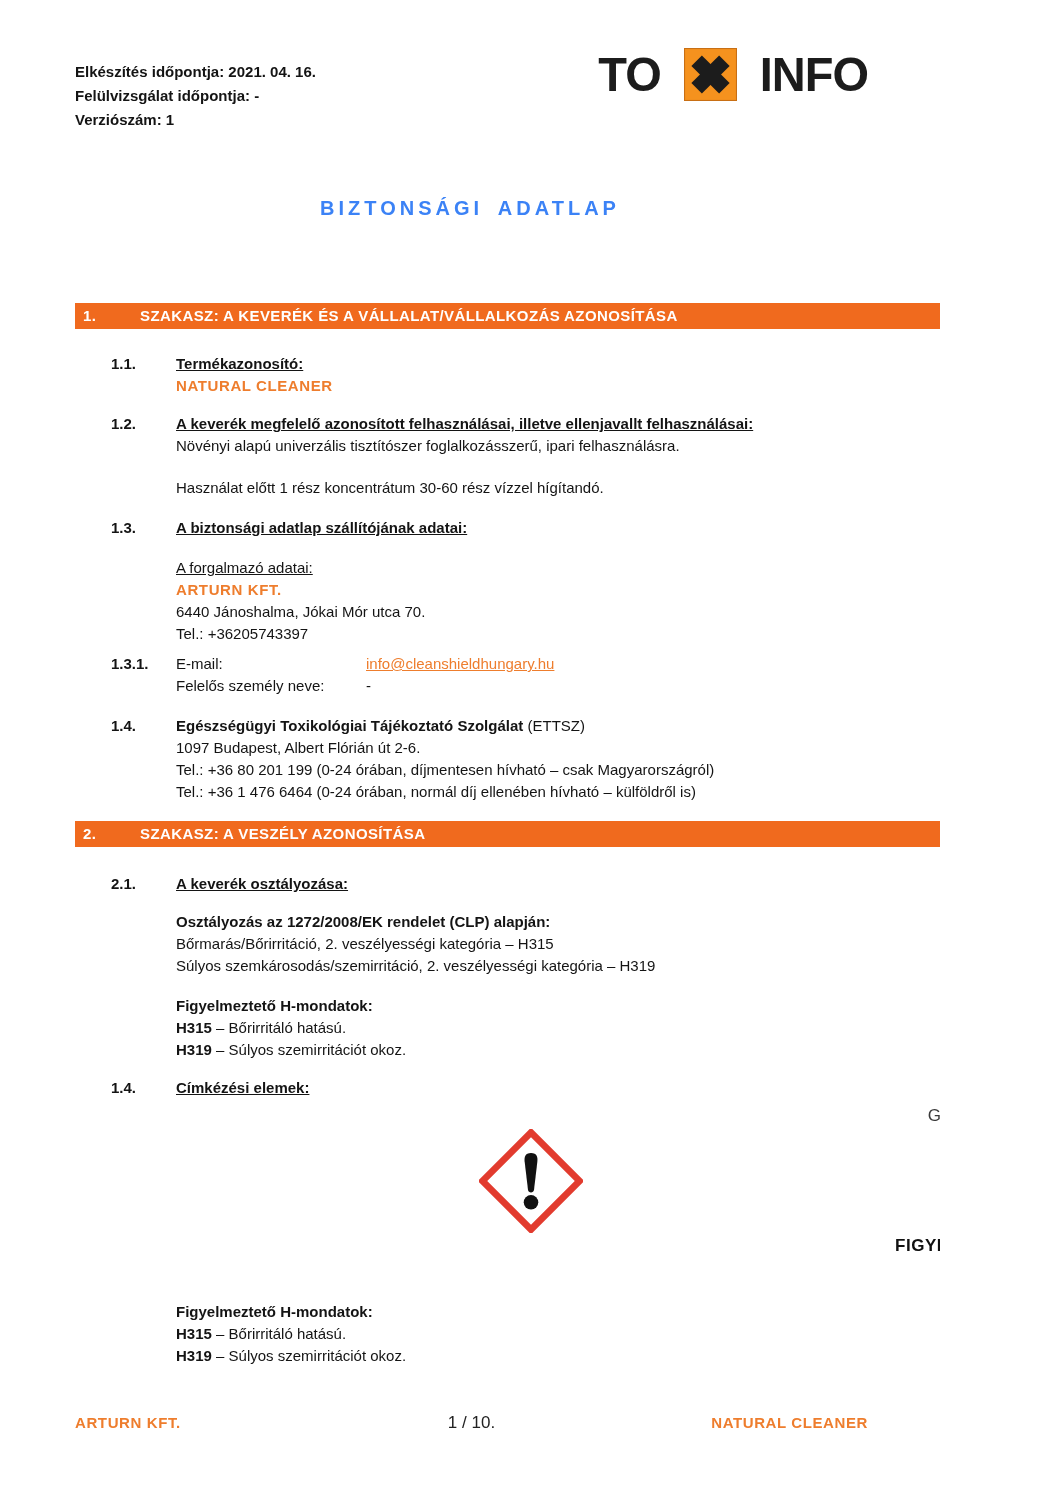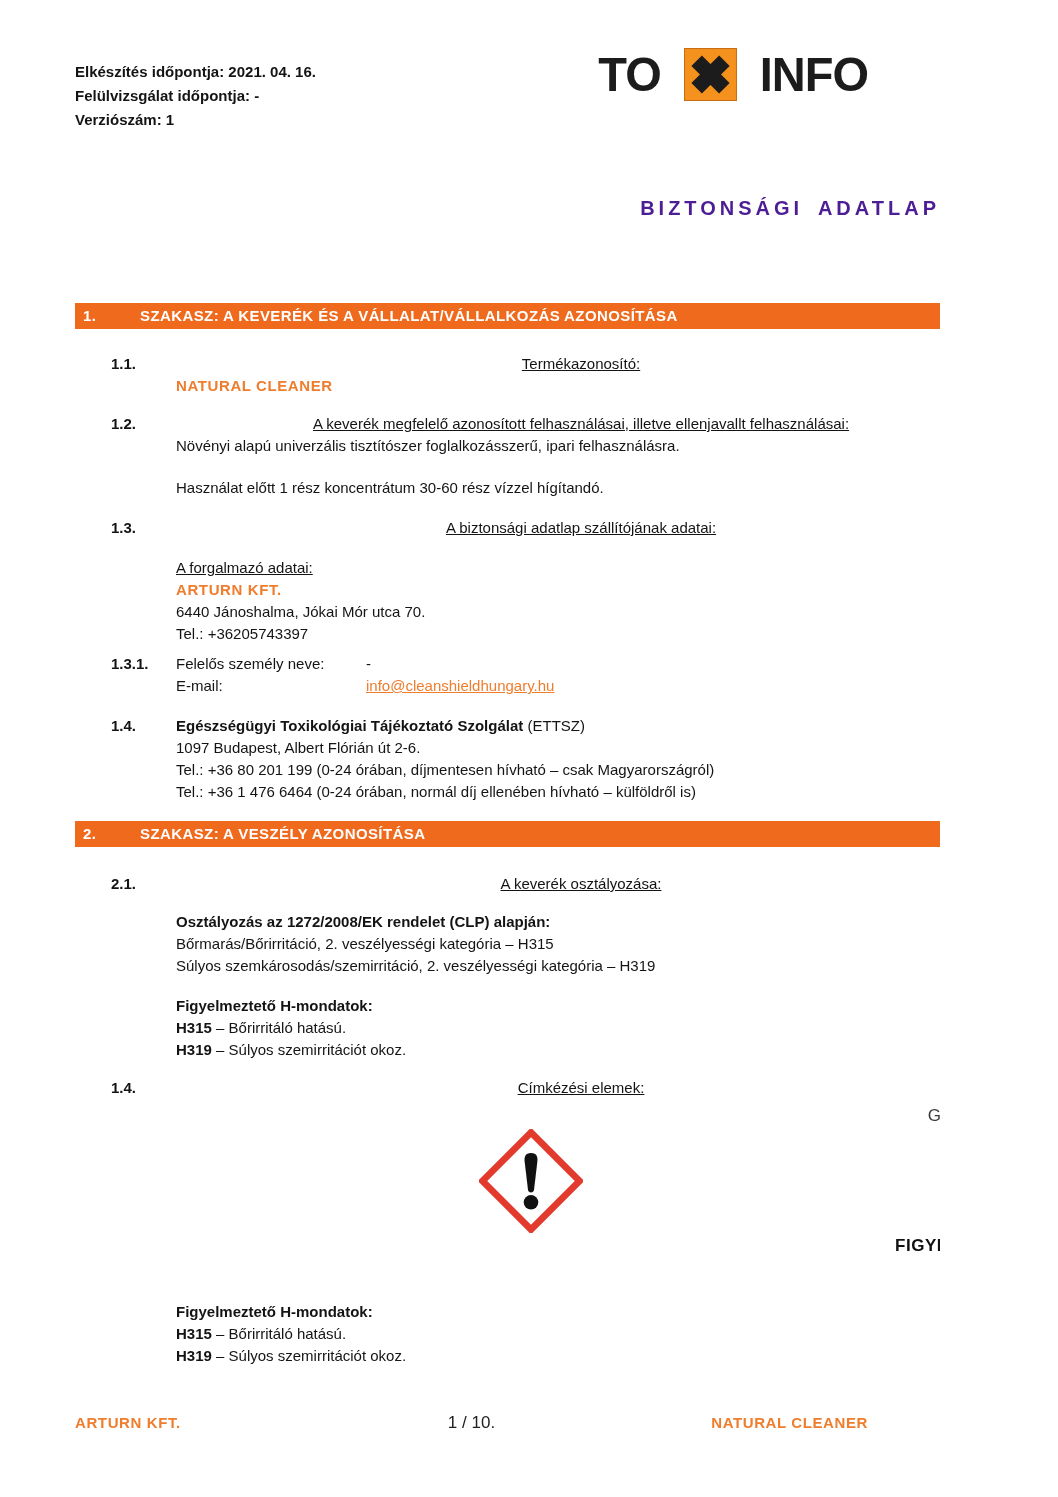--- a/index.html
+++ b/index.html
@@ -22,39 +22,39 @@
   .logo { position:absolute; top:48px; right:72px; display:flex; align-items:center; gap:23px; }
   .logo-word {
     font-weight:700; font-size:47px; line-height:52px; color:#1c1c1c;
     letter-spacing:-1px; transform:scaleY(1.02);
   }
   .logo-square { width:53px; height:53px; display:block; }
 
   
   .doc-title {
     position:absolute; top:197px; left:0; width:100%;
-    text-align:right; font-size:20px; font-weight:600;
-    letter-spacing:4px; word-spacing:6px; color:#4c1d95;
+    text-align:center; font-size:20px; font-weight:600;
+    letter-spacing:4px; word-spacing:6px; color:#3b82f6;
   }
 
   
   .content { position:absolute; left:75px; top:303px; width:911px; }
 
   .secbar {
     position:relative; height:26px; background:#F06A1E; color:#ffffff;
     font-weight:700; font-size:15px; letter-spacing:0.4px; line-height:26px;
   }
   .secbar .secnum { position:absolute; left:8px; }
   .secbar .sectitle { position:absolute; left:65px; }
 
   .row { display:flex; }
   .col-num { width:65px; flex:none; font-weight:700;margin-left:36px; }
   .col-body { flex:1; }
 
-  .hd { font-weight:400; text-decoration:underline;text-align:center; }
+  .hd { font-weight:700; text-decoration:underline; }
   .u { text-decoration:underline; }
   .b { font-weight:700; }
   .orange { color:#EE7D2D; font-weight:700; letter-spacing:0.6px; }
   .link { color:#EE7D2D; text-decoration:underline; cursor:pointer; }
 
   .kv { display:flex; }
   .kv-label { width:190px; flex:none; }
   .kv-value { flex:1; }
 
   .gap8 { height:8px; } .gap16 { height:16px; } .gap18 { height:18px; }
@@ -142,26 +142,26 @@
         <div>Tel.: +36205743397</div>
       </div>
     </div>
 
     <div class="gap8"></div>
 
     <div class="row">
       <div class="col-num">1.3.1.</div>
       <div class="col-body">
         <div class="kv">
+          <div class="kv-label">E-mail:</div>
+          <div class="kv-value"><span class="link">info@cleanshieldhungary.hu</span></div>
+        </div>
+        <div class="kv">
           <div class="kv-label">Felelős személy neve:</div>
           <div class="kv-value">-</div>
-        </div>
-        <div class="kv">
-          <div class="kv-label">E-mail:</div>
-          <div class="kv-value"><span class="link">info@cleanshieldhungary.hu</span></div>
         </div>
       </div>
     </div>
 
     <div class="gap18"></div>
 
     <div class="row">
       <div class="col-num">1.4.</div>
       <div class="col-body">
         <div class="kv">

